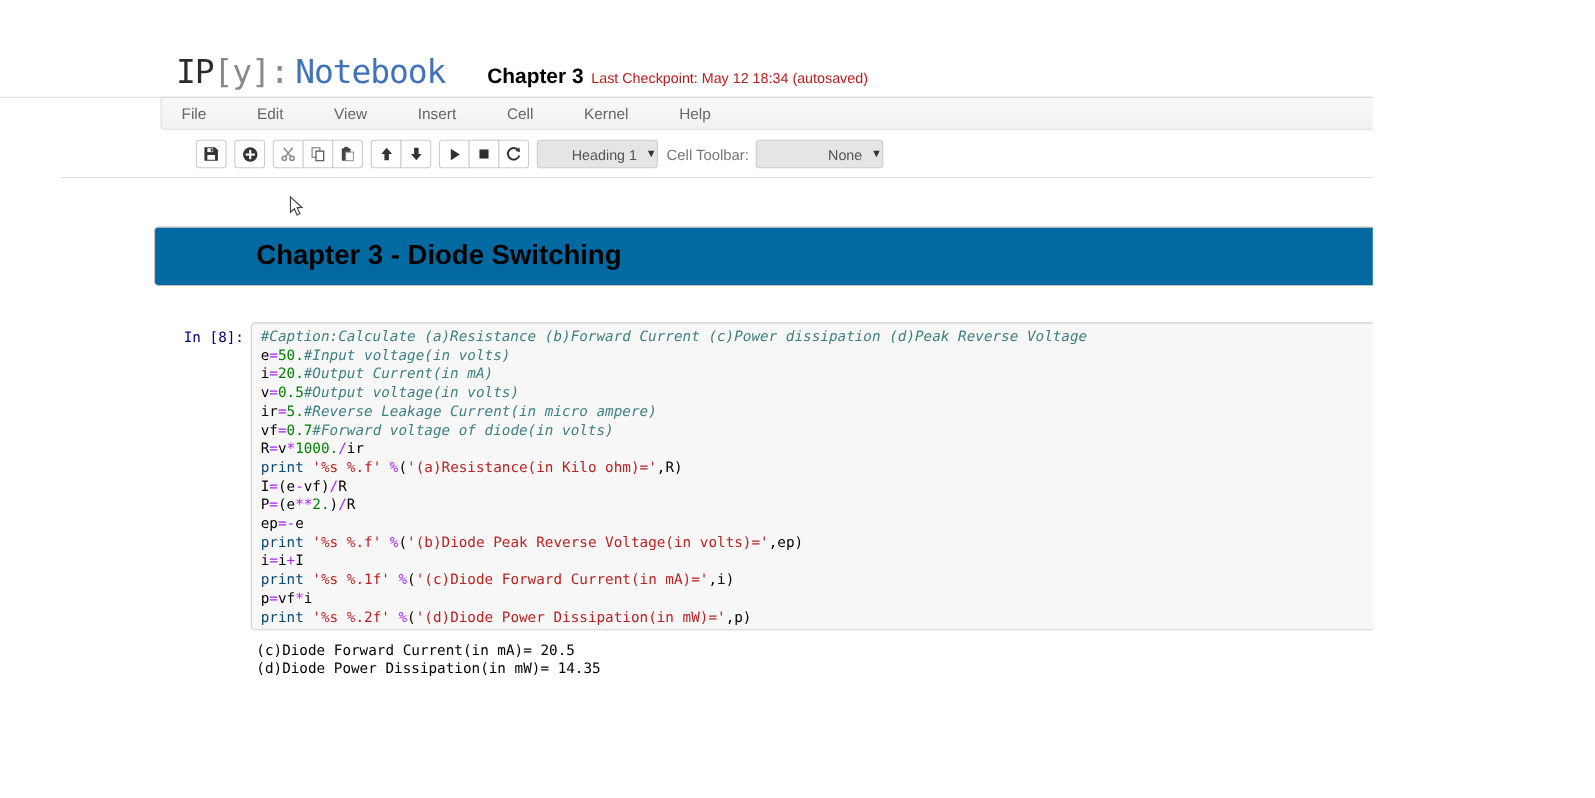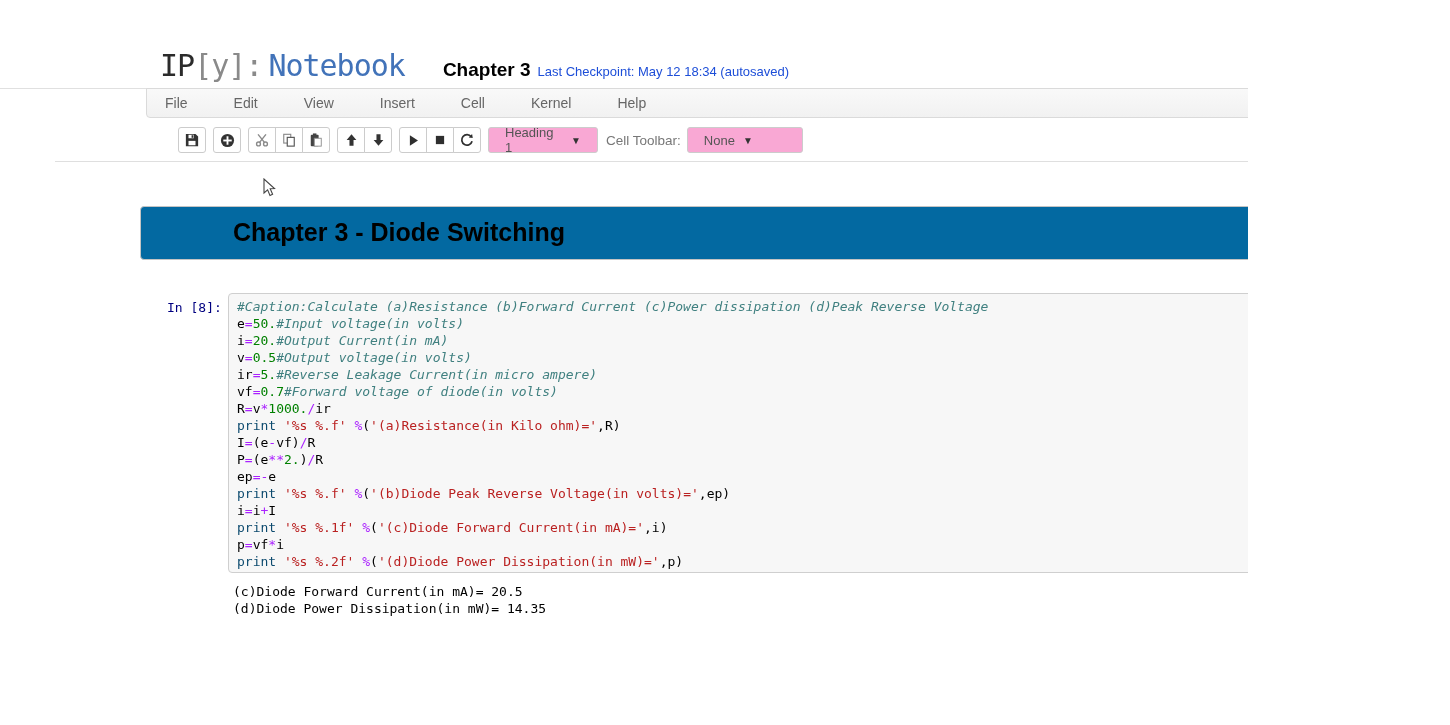--- a/index.html
+++ b/index.html
@@ -6,43 +6,43 @@
   .page{position:relative;width:1248px;height:725px;background:#fff;overflow:hidden;
         font-family:"Liberation Sans",sans-serif;}
 
   
   .header{position:absolute;left:160px;top:48px;display:flex;align-items:baseline;}
   .logo{font-family:"DejaVu Sans Mono",monospace;font-size:30px;letter-spacing:-1px;cursor:pointer;}
   .logo .lg-ip{color:#2b2b2b;}
   .logo .lg-y{color:#8a8a8a;}
   .logo .lg-nb{color:#4273b9;margin-left:6px;}
   .nb-title{margin-left:38px;font-size:19px;font-weight:bold;color:#000;}
-  .nb-checkpoint{margin-left:7px;font-size:13px;font-weight:normal;color:#1d4ed8;}
+  .nb-checkpoint{margin-left:7px;font-size:13px;font-weight:normal;color:#b91c1c;}
 
   
   .top-rule{position:absolute;left:0;top:88px;width:1450px;height:1px;background:#e0e0e0;}
   .menubar{position:absolute;left:146px;top:88px;width:1168px;height:28px;
            background:linear-gradient(#f9f9f9,#f1f1f1);
            border:1px solid #dadada;border-radius:0 0 4px 4px;display:flex;align-items:center;gap:10px;}
   .menu-item{padding:0 18px;font-size:14px;color:#666;line-height:28px;cursor:pointer;}
   .kernel-indicator{position:absolute;right:12px;top:8px;width:11px;height:11px;
                     border:2px solid #555;border-radius:50%;background:transparent;}
 
   
   .toolbar{position:absolute;left:178px;top:127px;display:flex;align-items:center;}
   .tb-btn{width:28px;height:26px;background:#fff;border:1px solid #ccc;border-radius:3px;
           display:inline-flex;align-items:center;justify-content:center;padding:0;cursor:pointer;}
   .tb-gap{width:7px;}
   .btn-group{display:inline-flex;}
   .btn-group .tb-btn{border-radius:0;margin-left:-1px;}
   .btn-group .tb-btn:first-child{border-radius:3px 0 0 3px;margin-left:0;}
   .btn-group .tb-btn:last-child{border-radius:0 3px 3px 0;}
-  .tb-select{height:26px;background:#f9a8d4;border:1px solid #ccc;border-radius:3px;
+  .tb-select{height:26px;background:#e5e5e5;border:1px solid #ccc;border-radius:3px;
              display:inline-flex;align-items:center;font-size:13px;color:#555;
-             padding:0 16px;justify-content:flex-start;cursor:pointer;box-sizing:border-box;}
+             padding:0 0;justify-content:flex-end;cursor:pointer;box-sizing:border-box;}
   .sel-arrow{color:#333;font-size:10px;margin-left:8px;}
   .tb-label{font-size:13.5px;color:#777;margin:0 6px 0 8px;}
   .toolbar-rule{position:absolute;left:55px;top:161px;width:1395px;height:1px;background:#dfdfdf;}
   .right-divider{position:absolute;left:1400px;top:140px;width:1px;height:505px;background:#ececec;}
 
   
   .heading-cell{position:absolute;left:140px;top:178px;width:1166px;height:52px;
                 background:#0369a1;border:1px solid #c4c4c4;border-radius:4px;cursor:pointer;margin-top:28px;}
   .heading-cell h1{margin:0;position:absolute;left:92px;top:11px;font-size:25px;
                    font-weight:bold;color:#000;letter-spacing:0;}

